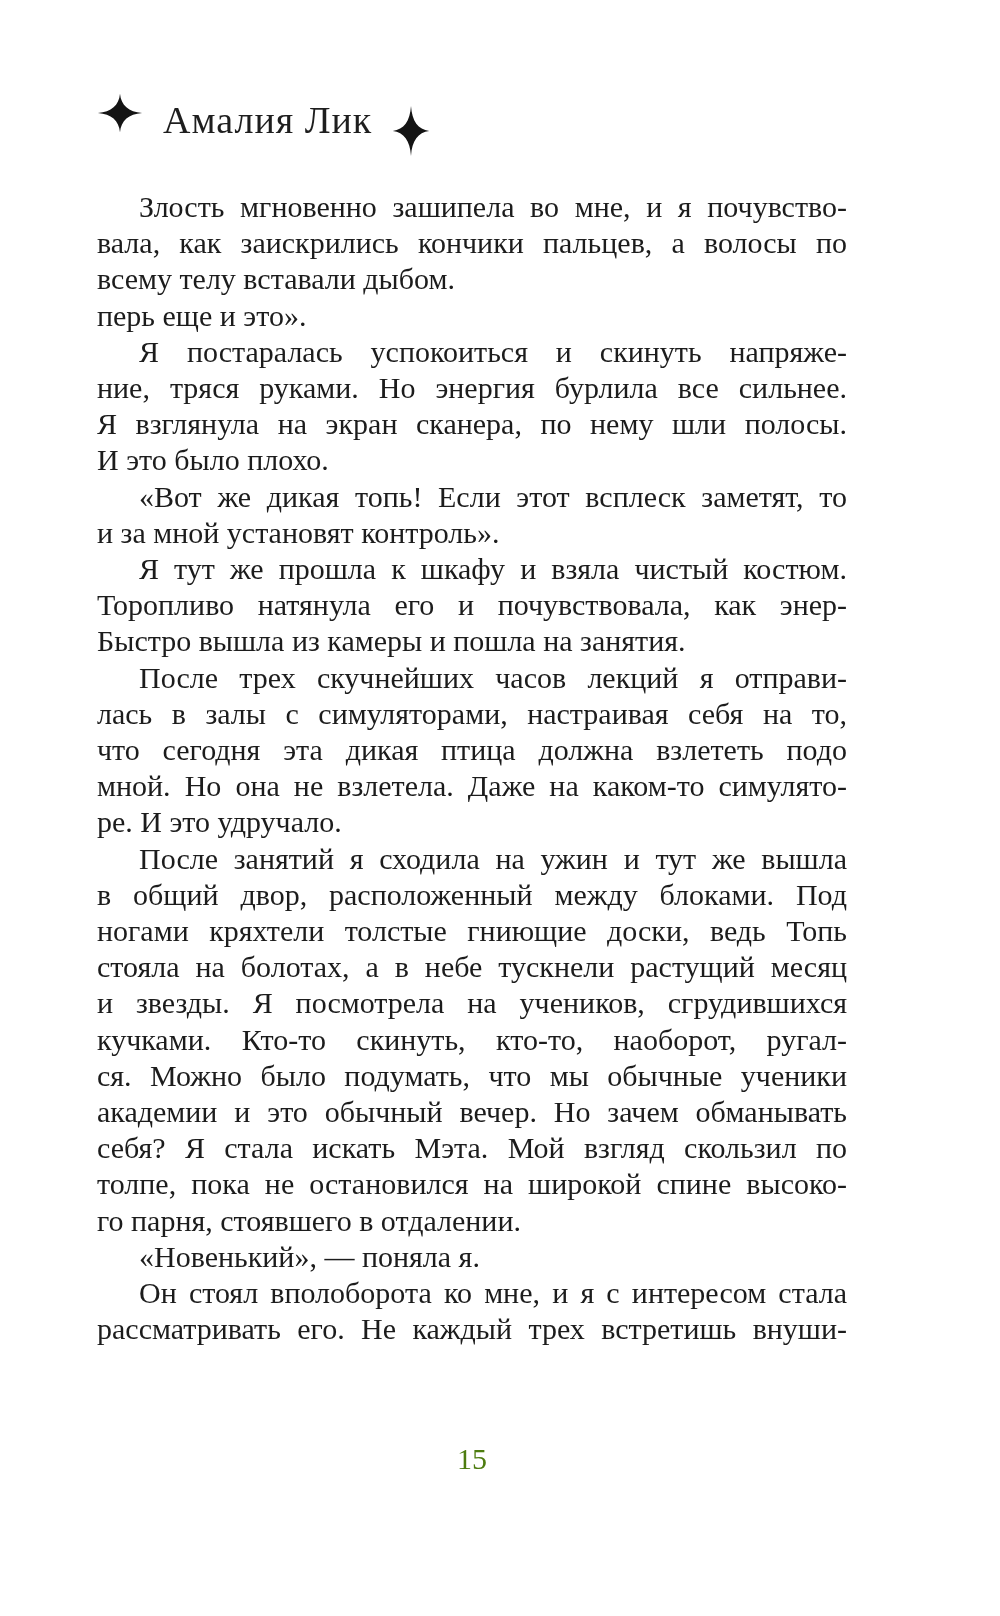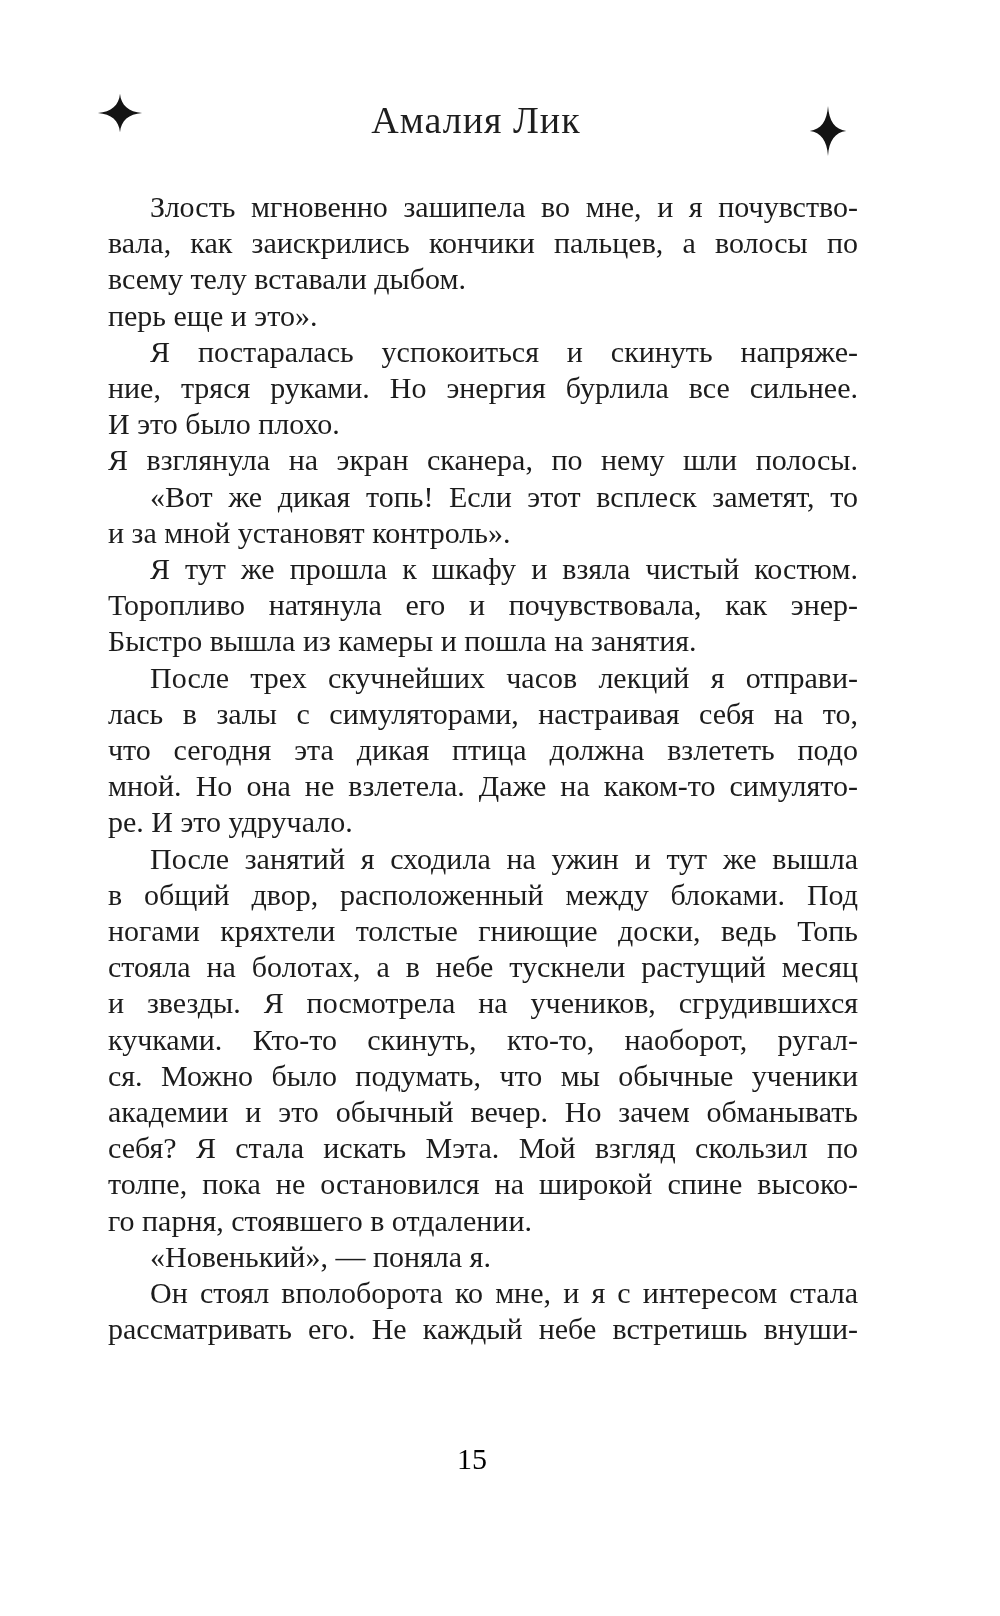--- a/index.html
+++ b/index.html
@@ -17,39 +17,39 @@
     color: #1c1c1c;
   }
   .running-header {
     position: absolute;
     left: 97px;
     top: 90px;
     width: 750px;
     height: 60px;
     display: flex;
     align-items: center;
-    justify-content: space-between;
+    justify-content: flex-start;
     gap: 20px;
   }
   .header-title {
     font-size: 38px;
     font-weight: 400;
     letter-spacing: 1px;
     white-space: nowrap;
     color: #1e1e1e;
     margin: 0;
   }
   .star { display: block; line-height: 0; }
   .star svg { display: block; fill: #141414; }
   .star-left  { transform: translateY(-7px); }
   .star-right { transform: translateY(11px); }
 
   .body-text {
     position: absolute;
-    left: 108px;
+    left: 97px;
     top: 189px;
     width: 750px;
     font-size: 30px;
     line-height: 36.2px;
     color: #1c1c1c;
   }
   .paragraph { margin: 0; }
   .line {
     text-align: justify;
     text-align-last: justify;
@@ -57,21 +57,21 @@
   .line.first { text-indent: 42px; }
   .line.endleft { text-align-last: left; }
 
   .page-number {
     position: absolute;
     left: 97px;
     top: 1442px;
     width: 750px;
     text-align: center;
     font-size: 30px;
-    color: #000000;
+    color: #4d7c0f;
   }
 </style>
 </head>
 <body>
 
 <div class="page" style="color: rgb(28, 28, 28); background: rgb(255, 255, 255);">
 
   <div class="running-header">
     <span class="star star-left">
       <svg width="46" height="40" viewBox="0 0 48 48" preserveAspectRatio="none" aria-hidden="true">
@@ -91,22 +91,22 @@
         <div class="line first">Злость мгновенно зашипела во мне, и я почувство-</div>
         <div class="line">вала, как заискрились кончики пальцев, а волосы по</div>
         <div class="line endleft">всему телу вставали дыбом.</div>
       </div>
       <div class="paragraph">
         <div class="line endleft">перь еще и это».</div>
       </div>
       <div class="paragraph">
         <div class="line first">Я постаралась успокоиться и скинуть напряже-</div>
         <div class="line">ние, тряся руками. Но энергия бурлила все сильнее.</div>
+        <div class="line">Я взглянула на экран сканера, по нему шли полосы.</div>
         <div class="line endleft">И это было плохо.</div>
-        <div class="line">Я взглянула на экран сканера, по нему шли полосы.</div>
       </div>
       <div class="paragraph">
         <div class="line first">«Вот же дикая топь! Если этот всплеск заметят, то</div>
         <div class="line endleft">и за мной установят контроль».</div>
       </div>
       <div class="paragraph">
         <div class="line first">Я тут же прошла к шкафу и взяла чистый костюм.</div>
         <div class="line">Торопливо натянула его и почувствовала, как энер-</div>
         <div class="line endleft">Быстро вышла из камеры и пошла на занятия.</div>
       </div>
@@ -128,19 +128,19 @@
         <div class="line">академии и это обычный вечер. Но зачем обманывать</div>
         <div class="line">себя? Я стала искать Мэта. Мой взгляд скользил по</div>
         <div class="line">толпе, пока не остановился на широкой спине высоко-</div>
         <div class="line endleft">го парня, стоявшего в отдалении.</div>
       </div>
       <div class="paragraph">
         <div class="line first endleft">«Новенький», — поняла я.</div>
       </div>
       <div class="paragraph">
         <div class="line first">Он стоял вполоборота ко мне, и я с интересом стала</div>
-        <div class="line">рассматривать его. Не каждый небе встретишь внуши-</div>
+        <div class="line">рассматривать его. Не каждый трех встретишь внуши-</div>
       </div>
     </div>
 
   <div class="page-number">15</div>
 
 </div>
 
 </body></html>

